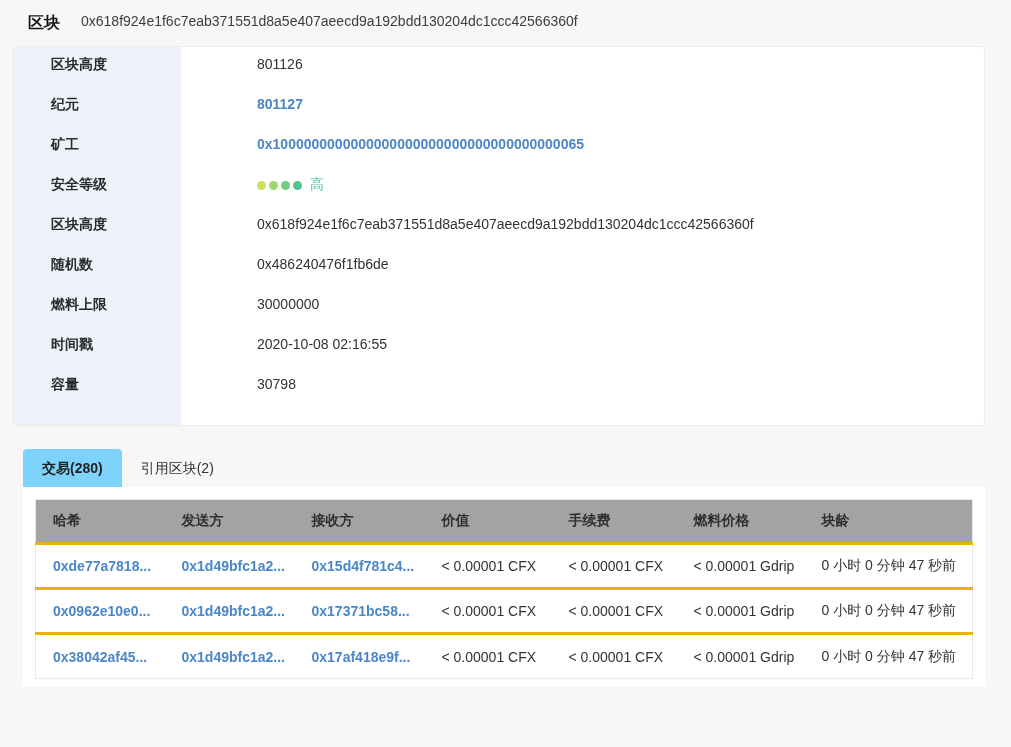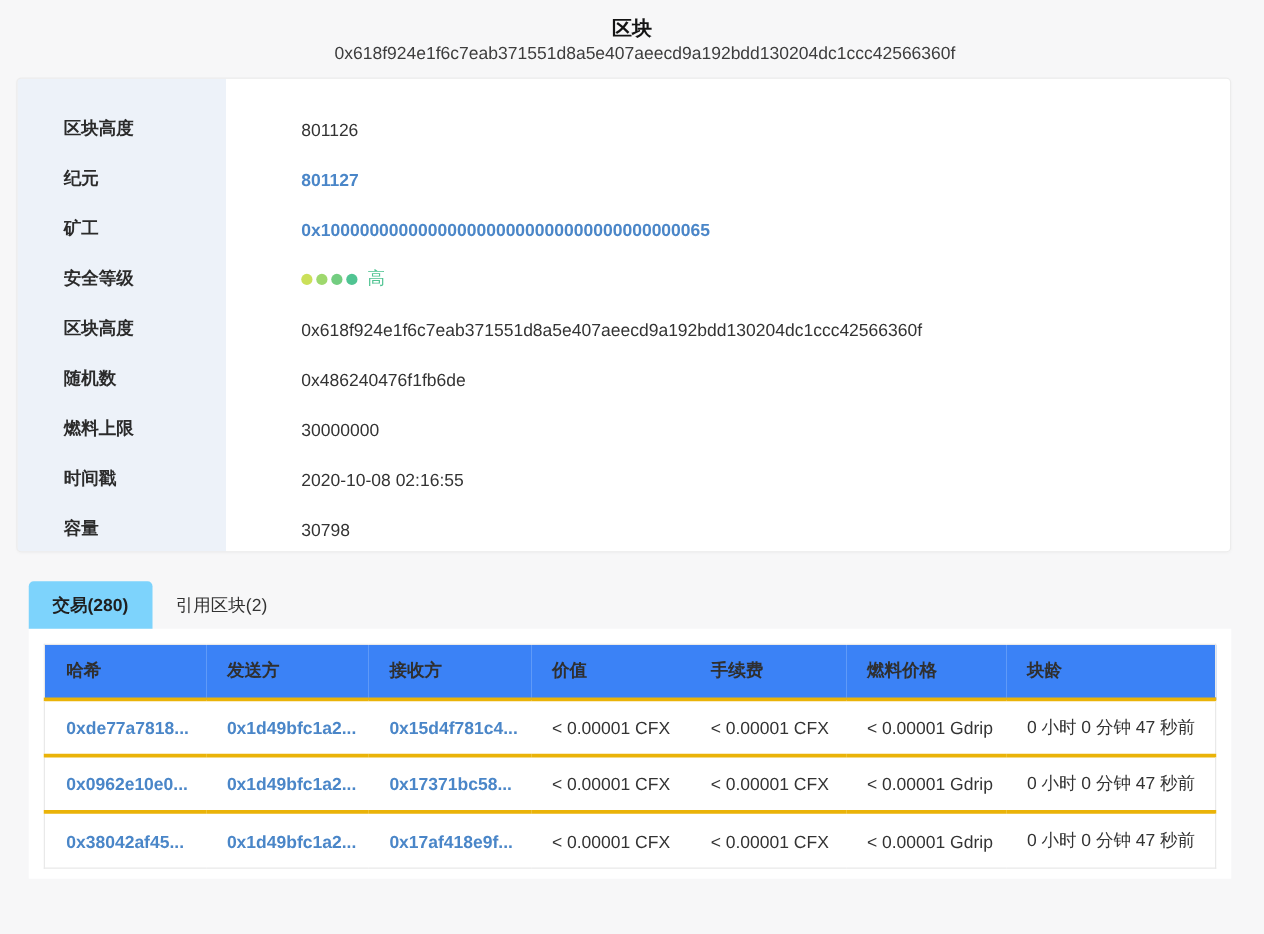--- a/index.html
+++ b/index.html
@@ -9,22 +9,21 @@
     overflow: hidden;
     background: #f7f7f8;
     font-family: "Liberation Sans", "DejaVu Sans", sans-serif;
     font-size: 14px;
     color: #333;
   }
   
   .page-header {
     padding: 13px 28px 12px 28px;
     display: flex;
-    align-items: center;
-    flex-direction: column;
+    align-items: flex-start;
   }
   .page-title {
     font-size: 16px;
     font-weight: 700;
     color: #141414;
   }
   .page-hash {
     margin-left: 21px;
     font-size: 14px;
     color: #3d3d3d;
@@ -35,21 +34,22 @@
     width: 972px;
     background: linear-gradient(to right, #edf2f9 0px, #edf2f9 167px, #ffffff 167px);
     border: 1px solid #ececec;
     border-radius: 4px;
     padding: 9px 0;
     box-shadow: 0 1px 2px rgba(0,0,0,0.02);
   }
   .detail-row {
     display: flex;
     height: 40px;
-    align-items: flex-end;
+    align-items: flex-start;
+    gap: 16px;
   }
   .detail-label {
     width: 167px;
     flex-shrink: 0;
     padding-left: 37px;
     font-weight: 600;
     color: #2b2b2b;
   }
   .detail-value {
     padding-left: 60px;
@@ -101,21 +101,21 @@
     background: #ffffff;
     padding: 12px 12px 0 12px;
   }
   table.tx-table {
     width: 938px;
     border-collapse: collapse;
     table-layout: fixed;
     border: 1px solid #e9e9e9;
   }
   .tx-table th {
-    background: #3b82f6;
+    background: #a3a3a3;
     height: 44px;
     text-align: left;
     font-weight: 600;
     color: #2f2f2f;
     padding: 0 4px 0 17px;
     white-space: nowrap;
   }
   .tx-table td {
     height: 45px;
     border-top: 3px solid #eab308;

